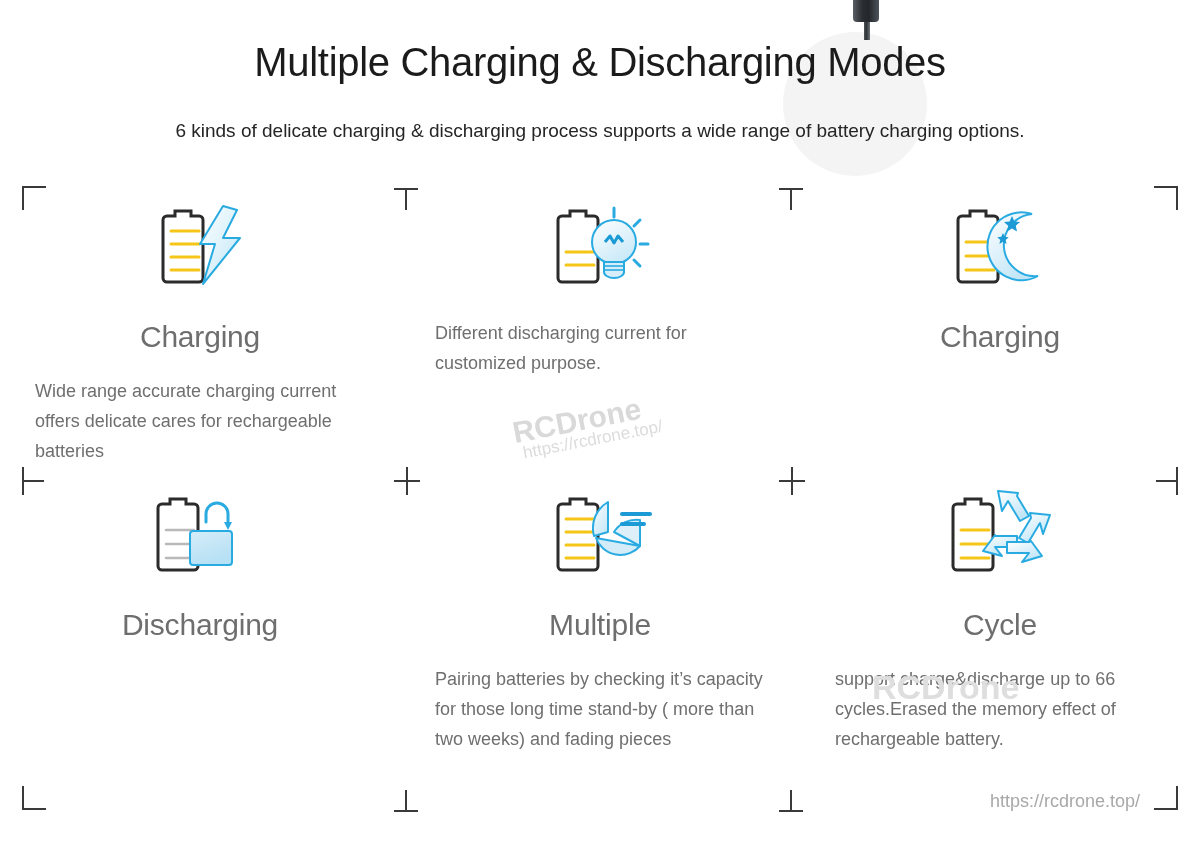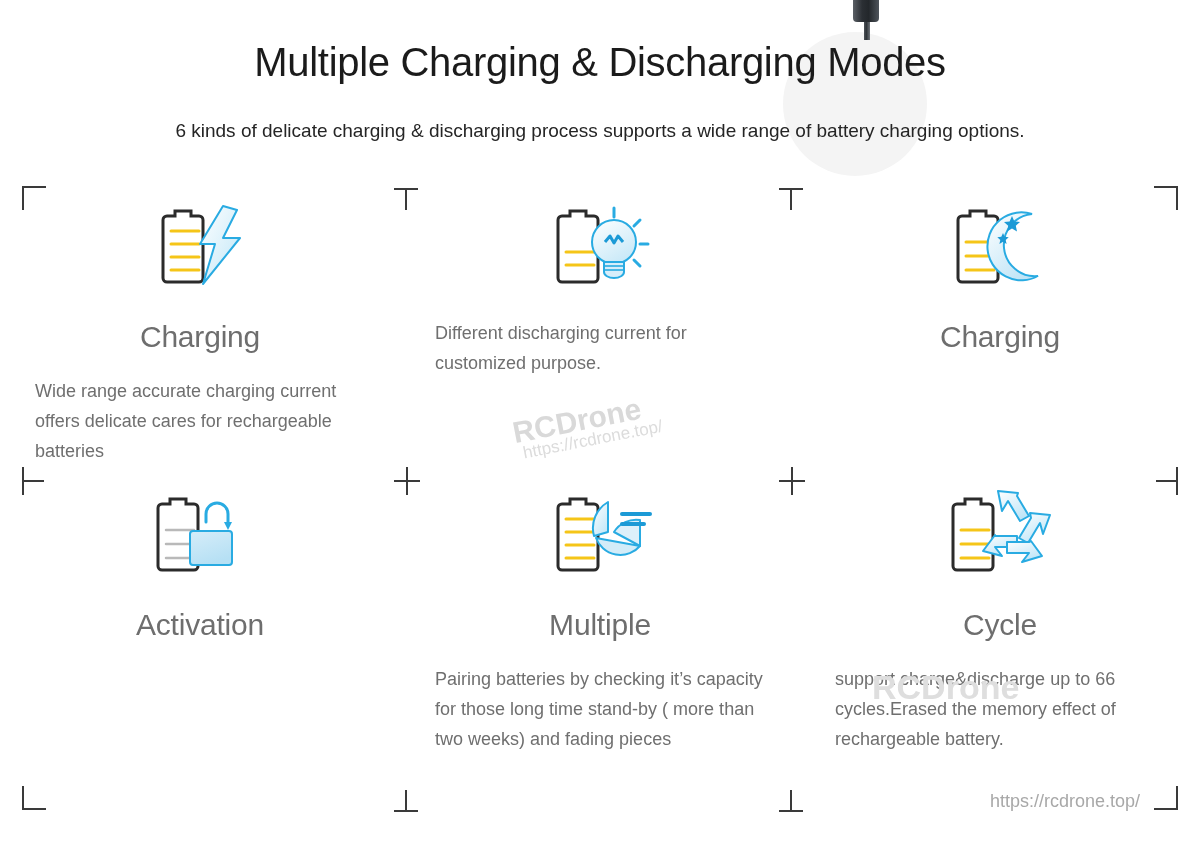--- a/index.html
+++ b/index.html
@@ -320,21 +320,21 @@
         <g stroke="#b9b9b9" stroke-width="2.5" stroke-linecap="round">
           <line x1="26" y1="42" x2="54" y2="42"></line>
           <line x1="26" y1="56" x2="54" y2="56"></line>
           <line x1="26" y1="70" x2="54" y2="70"></line>
         </g>
         <path d="M66 34 v-8 a11 11 0 0 1 22 0 v10" fill="none" stroke="#29abe2" stroke-width="3" stroke-linecap="round"></path>
         <path d="M84 34 l4 8 l4 -8 z" fill="#29abe2"></path>
         <rect x="50" y="43" width="42" height="34" rx="3" fill="url(#lockg)" stroke="#29abe2" stroke-width="2"></rect>
       </svg>
     </div>
-    <div class="card-title">Activation</div>
+    <div class="card-title">Discharging</div>
   </div>
 
   <div class="card">
     <div class="card-icon">
       <svg width="120" height="92" viewBox="0 0 120 92">
         <defs>
           <linearGradient id="pieg" x1="0" y1="0" x2="0.7" y2="1">
             <stop offset="0%" stop-color="#ffffff"></stop>
             <stop offset="100%" stop-color="#c6e8f8"></stop>
           </linearGradient>

